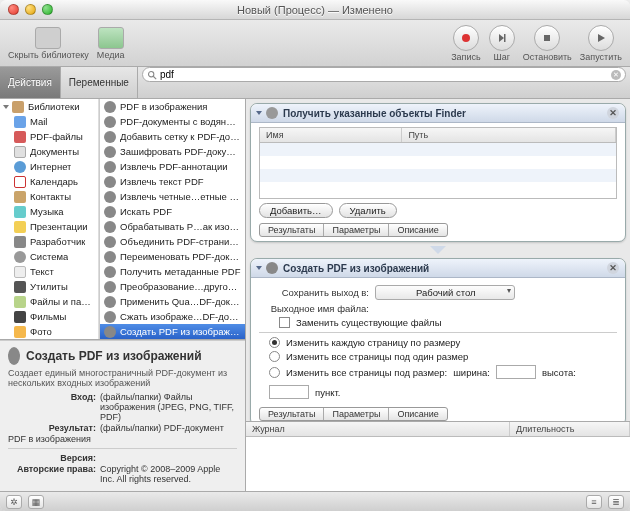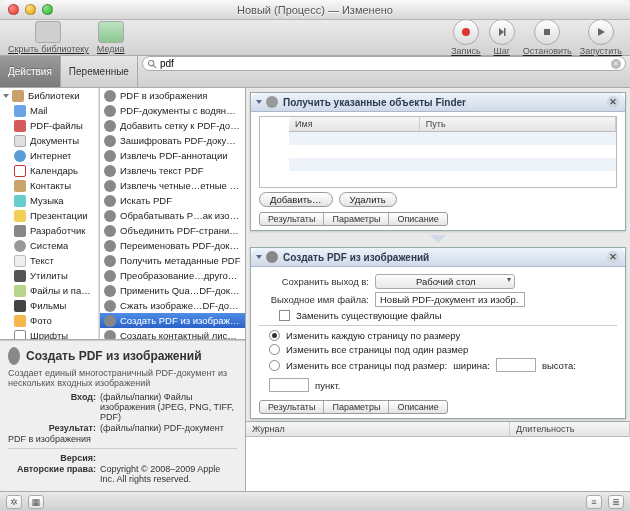--- a/index.html
+++ b/index.html
@@ -22,27 +22,26 @@
     display: flex; align-items: center; position: relative;
   }
   .traffic { display: flex; gap: 6px; margin-left: 8px; }
   .tl { width: 11px; height: 11px; border-radius: 50%; border: 1px solid rgba(0,0,0,.25); }
   .tl.r { background: radial-gradient(circle at 30% 30%, #ff8a80, #e53c2e); }
   .tl.y { background: radial-gradient(circle at 30% 30%, #ffe083, #e5a50a); }
   .tl.g { background: radial-gradient(circle at 30% 30%, #8fe08f, #28b528); }
   .title { position: absolute; left: 0; right: 0; text-align: center; font-size: 11px; color: #555; text-shadow: 0 1px 0 #fff; }
   
   .toolbar {
-    height: 36px;
+    height: 47px;
     background: linear-gradient(#eaeaea,#d2d2d2);
     border-bottom: 1px solid #aaa;
     display: flex; align-items: center;
     padding: 0 8px;
     gap: 8px;
-    text-decoration: underline;
   }
   .tbitem { display: flex; flex-direction: column; align-items: center; gap: 1px; font-size: 9px; color: #555; }
   .tbicon { width: 26px; height: 22px; background: #cfcfcf; border: 1px solid #aaa; border-radius: 3px; }
   .tbicon.media { background: linear-gradient(#bde3c0,#8cc68f); }
   .tbspacer { flex: 1; }
   .round { width: 26px; height: 26px; border-radius: 13px; background: linear-gradient(#fff,#dcdcdc); border: 1px solid #aaa; display: flex; align-items: center; justify-content: center; box-shadow: inset 0 1px 0 #fff; }
   .round svg { width: 12px; height: 12px; }
   
   .tabrow {
     height: 32px;
@@ -95,35 +94,35 @@
   .detail { background: #efefef; padding: 6px 8px; border-top: 1px solid #ccc; font-size: 9px; color: #333; flex: 0 0 auto; }
   .detail h3 { font-size: 12px; font-weight: bold; margin-bottom: 3px; display: flex; align-items: center; gap: 6px; }
   .detail p { color: #555; margin-bottom: 4px; }
   .kv { display: flex; margin: 1px 0; }
   .kv .k { flex: 0 0 92px; text-align: right; font-weight: bold; padding-right: 4px; }
   .kv .v { flex: 1; }
   
   .rightcol { flex: 1; display: flex; flex-direction: column; background: #e9e9e9; min-width: 0; }
   .workflow { flex: 1; overflow-y: auto; padding: 4px; position: relative; }
   .step {
-    border: 1px solid #9aa; border-radius: 0; background: #fff;
+    border: 1px solid #9aa; border-radius: 7px; background: #fff;
     margin-bottom: 8px; box-shadow: 0 1px 2px rgba(0,0,0,.15);
     position: relative;
   }
   .step-hd {
     background: linear-gradient(#eef3fb,#cfd9e8);
     border-bottom: 1px solid #acb7c7;
     border-radius: 7px 7px 0 0;
     padding: 3px 6px; display: flex; align-items: center; gap: 5px;
     font-size: 10px; font-weight: bold; color: #2c3a4e;
   }
   .step-hd .disc { border-left-color: #56698a; transform: rotate(90deg); }
   .step-hd .close { margin-left: auto; width: 12px; height: 12px; border-radius: 6px; background: #d0d5de; color: #555; display:flex; align-items:center; justify-content:center; font-size: 9px; }
   .step-body { padding: 4px 8px; font-size: 9.5px; }
-  .striped { border: 1px solid #bbb; background: #fff; padding-left: 29px; }
+  .striped { border: 1px solid #bbb; background: #fff; }
   .striped .srow { height: 13px; }
   .striped .srow:nth-child(even) { background: #eef3fa; }
   .colhdr { display: flex; background: linear-gradient(#f6f6f6,#e4e4e4); border-bottom: 1px solid #bbb; font-size: 9px; color: #444; }
   .colhdr span { padding: 2px 6px; border-right: 1px solid #ccc; }
   .btn {
     display: inline-flex; align-items: center; justify-content: center;
     padding: 1px 10px; font-size: 9.5px;
     border: 1px solid #999; border-radius: 9px;
     background: linear-gradient(#fff,#e3e3e3);
     box-shadow: 0 1px 0 #fff inset;
@@ -465,23 +464,20 @@
           </div>
           <div class="step-body">
             <div class="formrow">
               <label>Сохранить выход в:</label>
               <span class="select" style="width:140px;">
                   <span>Рабочий стол</span>
                 </span>
             </div>
             <div class="formrow">
               <label>Выходное имя файла:</label>
-              <span class="textfield">
-                  <span>Новый PDF-документ из изобр.</span>
-                </span>
             </div>
             <div class="formrow" style="padding-left:20px;">
               <span class="ck"></span>
               <span>Заменить существующие файлы</span>
             </div>
             <div class="sep"></div>
             <div class="formrow" style="padding-left:10px;">
               <span class="rd sel"></span>
               <span>Изменить каждую страницу по размеру</span>
             </div>

